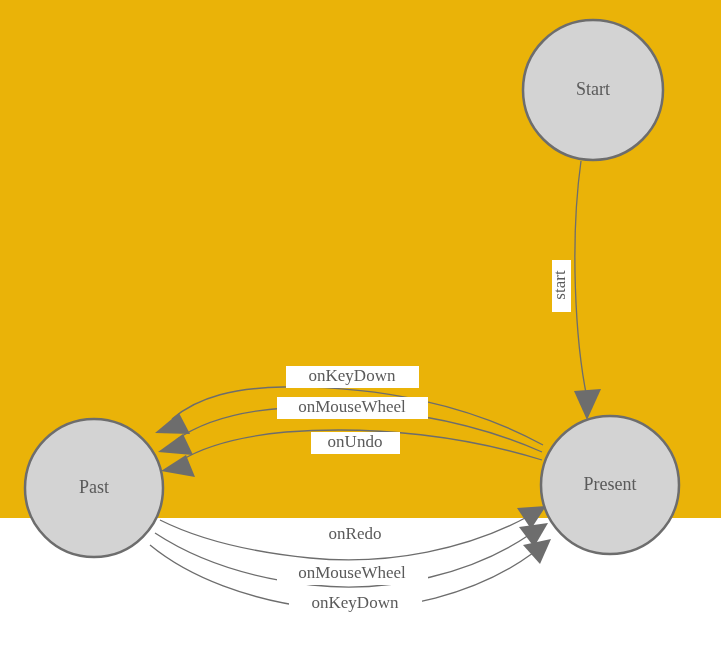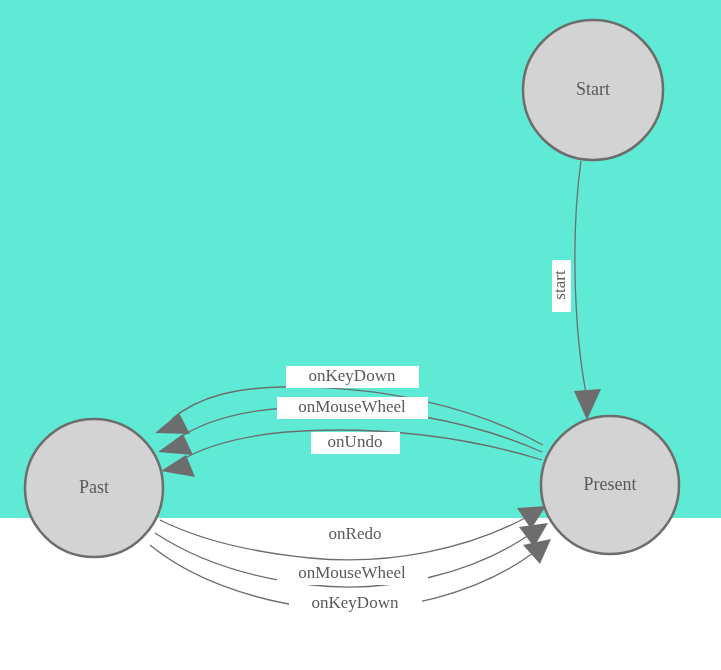--- a/index.html
+++ b/index.html
@@ -10,21 +10,21 @@
   body {
     width: 721px;
     height: 670px;
     font-family: "Liberation Serif", "DejaVu Serif", serif;
     overflow: hidden;
   }
   #diagram-canvas {
     position: relative;
     width: 721px;
     height: 518px;
-    background: #5eead4;
+    background: #eab308;
   }
   svg.graph {
     display: block;
     width: 721px;
     height: 670px;
   }
   .node-circle {
     fill: #d3d3d3;
     stroke: #6d6d6d;
     stroke-width: 2.5;

